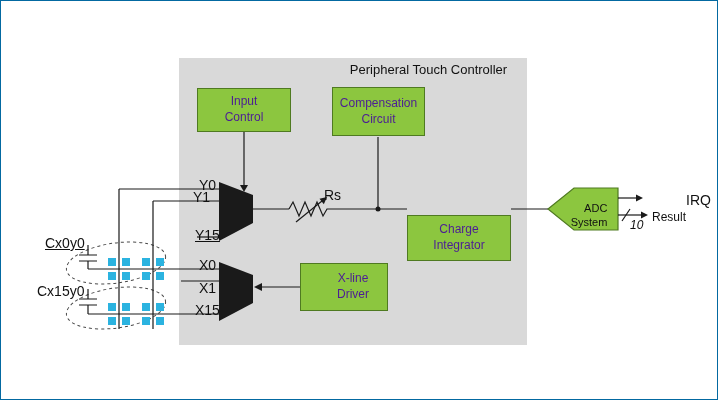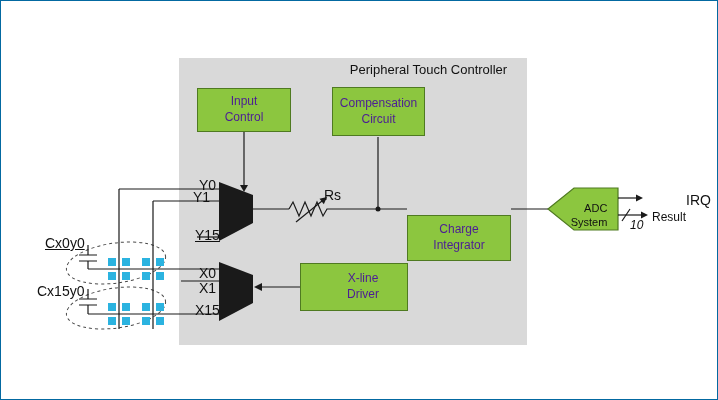--- a/index.html
+++ b/index.html
@@ -110,29 +110,29 @@
   </svg>
 
   <div class="title">Peripheral Touch Controller</div>
 
   <div class="block" style="left:196px;top:87px;width:94px;height:44px;">Input
 Control</div>
   <div class="block" style="left:331px;top:86px;width:93px;height:49px;">Compensation
 Circuit</div>
   <div class="block" style="left:406px;top:185px;width:104px;height:46px;margin-top:29px;">Charge
 Integrator</div>
-  <div class="block" style="left:299px;top:262px;width:108px;height:48px;padding-left:18px;">X-line
+  <div class="block" style="left:299px;top:262px;width:88px;height:48px;padding-left:18px;">X-line
 Driver</div>
   <div class="adc-label">ADC
 System</div>
 
   <div class="lbl" style="left:198px;top:177px;">Y0</div>
   <div class="lbl" style="left:192px;top:189px;">Y1</div>
   <div class="lbl" style="left:194px;top:227px;text-decoration:underline;">Y15</div>
-  <div class="lbl" style="left:198px;top:265px;">X0</div>
+  <div class="lbl" style="left:198px;top:257px;">X0</div>
   <div class="lbl" style="left:198px;top:280px;">X1</div>
   <div class="lbl" style="left:194px;top:302px;">X15</div>
 
   <div class="lbl" style="left:293px;top:187px;margin-left:30px;">Rs</div>
   <div class="lbl" style="left:646px;top:192px;margin-left:39px;">IRQ</div>
   <div class="lbl tiny" style="left:651px;top:210px;">Result</div>
   <div class="lbl tiny" style="left:629px;top:218px;font-style:italic;">10</div>
 
   <div class="lbl" style="left:44px;top:235px;text-decoration:underline;">Cx0y0</div>
   <div class="lbl" style="left:36px;top:283px;">Cx15y0</div>

